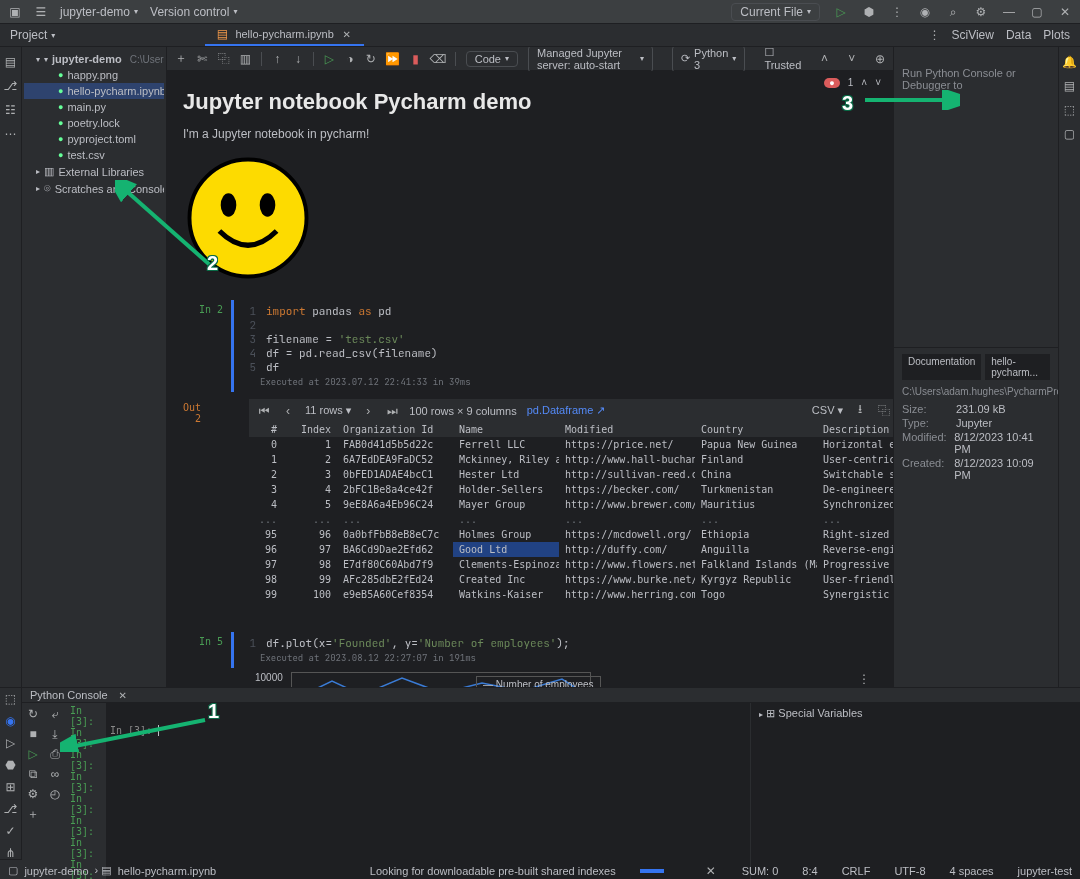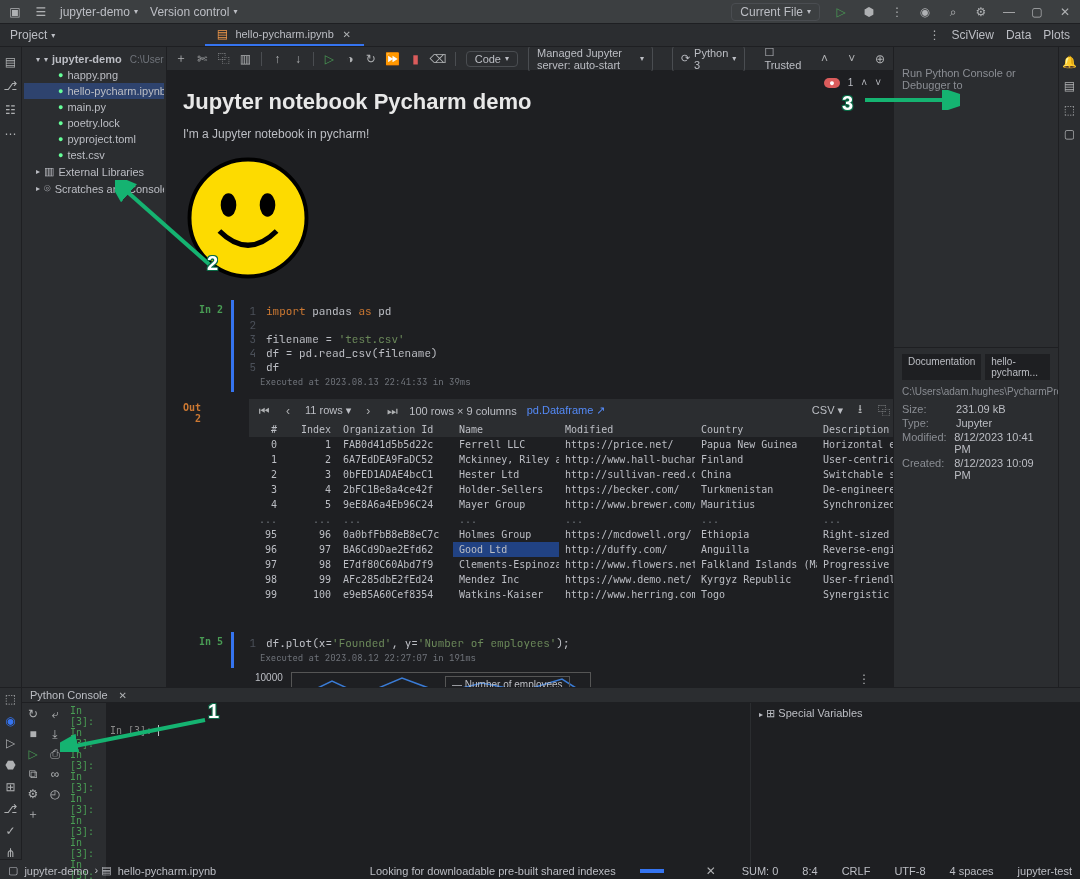--- a/index.html
+++ b/index.html
@@ -20,21 +20,21 @@
 .tree-item.selected { background: #2e436e; }
 .tree-item .dim { color:#6f737a; margin-left:4px; font-size:10px;}
 .editor-area { flex: 1; background: #1e1f22; display: flex; flex-direction: column; position: relative; overflow:hidden; }
 .nb-toolbar { height: 24px; background: #2b2d30; border-bottom: 1px solid #1e1f22; display: flex; align-items: center; gap: 10px; padding: 0 8px; font-size: 11px;}
 .nb-toolbar .sep { width:1px; height:14px; background:#4a4d51; }
 .nb-content { flex:1; overflow:auto; padding: 12px 16px 0 16px; background:#1e1f22; }
 .nb-h1 { font-size: 22px; font-weight:700; color:#e8e8e8; margin: 6px 0 12px 0;}
 .markdown-text { font-size:12px; color:#bcbec4; margin-bottom:12px;}
 .smiley { width:130px; height:130px; }
 .cell { display:flex; margin-top:14px; }
-.cell .prompt { width:48px; text-align:right; color:#499c54; font-size:10px; font-family:monospace; padding:4px 8px 0 0;font-weight:bold;}
+.cell .prompt { width:48px; text-align:right; color:#499c54; font-size:10px; font-family:monospace; padding:4px 8px 0 0;}
 .cell .prompt.out { color:#cc7832;}
 .code-block { flex:1; background:#1e1f22; border-left:3px solid #3574f0; font-family:'JetBrains Mono',Consolas,monospace; font-size:11px; padding:4px 0; position:relative; }
 .code-line { display:flex; padding:0 6px;}
 .lineno { color:#4b5059; width:16px; text-align:right; margin-right:10px;}
 .kw { color:#cc7832;margin-top:48px;} .str{color:#6a8759;} .ident{color:#bcbec4;}
 .exec-label{ font-size:9px; color:#6f737a; padding:2px 6px 0 26px;}
 .df-toolbar { height:24px; background:#2b2d30; display:flex; align-items:center; gap:10px; padding:0 8px; font-size:11px; border-top:1px solid #1e1f22;}
 .df-toolbar .right { margin-left:auto; display:flex; gap:10px; align-items:center;}
 .df-table { font-family:Consolas,monospace; font-size:10px; background:#1e1f22;}
 .df-head, .df-row { display:flex; }
@@ -221,21 +221,21 @@
               </div>
               <div class="code-line">
                 <span class="lineno">4</span>
                 <span><span class="ident">df</span> = pd.read_csv(filename)</span>
               </div>
               <div class="code-line">
                 <span class="lineno">5</span>
                 <span><span class="ident">df</span></span>
               </div>
             </div>
-          <div class="exec-label">Executed at 2023.08.13 22:41:33 in 39ms</div>
+          <div class="exec-label">Executed at 2023.07.12 22:41:33 in 39ms</div>
         </div>
       </div>
 
       
       <div class="cell" style="margin-top:6px;gap:40px;">
         <div class="prompt out">Out 2</div>
         <div style="flex:1;">
           <div class="df-toolbar">
             <span class="icon">⏮</span>
             <span class="icon">‹</span>
@@ -341,22 +341,22 @@
                   <div class="df-cell c-orgid">E7df80C60Abd7f9</div>
                   <div class="df-cell c-name">Clements-Espinoza</div>
                   <div class="df-cell c-web">http://www.flowers.net/</div>
                   <div class="df-cell c-country">Falkland Islands (Malvinas)</div>
                   <div class="df-cell c-desc">Progressive modular hub</div>
                 </div>
                 <div class="df-row">
                   <div class="df-cell c-idx">98</div>
                   <div class="df-cell c-org">99</div>
                   <div class="df-cell c-orgid">AFc285dbE2fEd24</div>
-                  <div class="df-cell c-name">Mendez Inc</div>
-                  <div class="df-cell c-web">https://www.demo.net/</div>
+                  <div class="df-cell c-name">Created Inc</div>
+                  <div class="df-cell c-web">https://www.burke.net/</div>
                   <div class="df-cell c-country">Kyrgyz Republic</div>
                   <div class="df-cell c-desc">User-friendly exuding mig</div>
                 </div>
                 <div class="df-row">
                   <div class="df-cell c-idx">99</div>
                   <div class="df-cell c-org">100</div>
                   <div class="df-cell c-orgid">e9eB5A60Cef8354</div>
                   <div class="df-cell c-name">Watkins-Kaiser</div>
                   <div class="df-cell c-web">http://www.herring.com/</div>
                   <div class="df-cell c-country">Togo</div>
@@ -381,21 +381,21 @@
       <div class="cell" style="margin-top:4px;">
         <div class="prompt"></div>
         <div style="flex:1;position:relative;">
           <span class="icon" style="position:absolute;right:6px;top:0;">⋮</span>
           <div style="display:flex;gap:8px;align-items:flex-start;margin-left:24px;">
             <span style="font-size:10px;">10000</span>
             <svg width="300" height="30" style="border:1px solid #555;border-bottom:none;">
               <polyline points="5,25 40,8 70,22 110,5 150,20 190,10 230,18 270,6 295,22" fill="none" stroke="#3a7bd5" stroke-width="1.5"></polyline>
             </svg>
           </div>
-          <div class="chart-legend" style="position:absolute;left:214px;top:4px;">— <span>Number of employees</span></div>
+          <div class="chart-legend" style="position:absolute;left:245px;top:4px;">— <span>Number of employees</span></div>
         </div>
       </div>
     </div>
   </div>
 
   <div class="right-sidebar">
     <div class="rs-hint" style="height:300px;">Run Python Console or Debugger to</div>
     <div class="rs-section">
       <div class="rs-doc-tabs">
         <span>Documentation</span>

